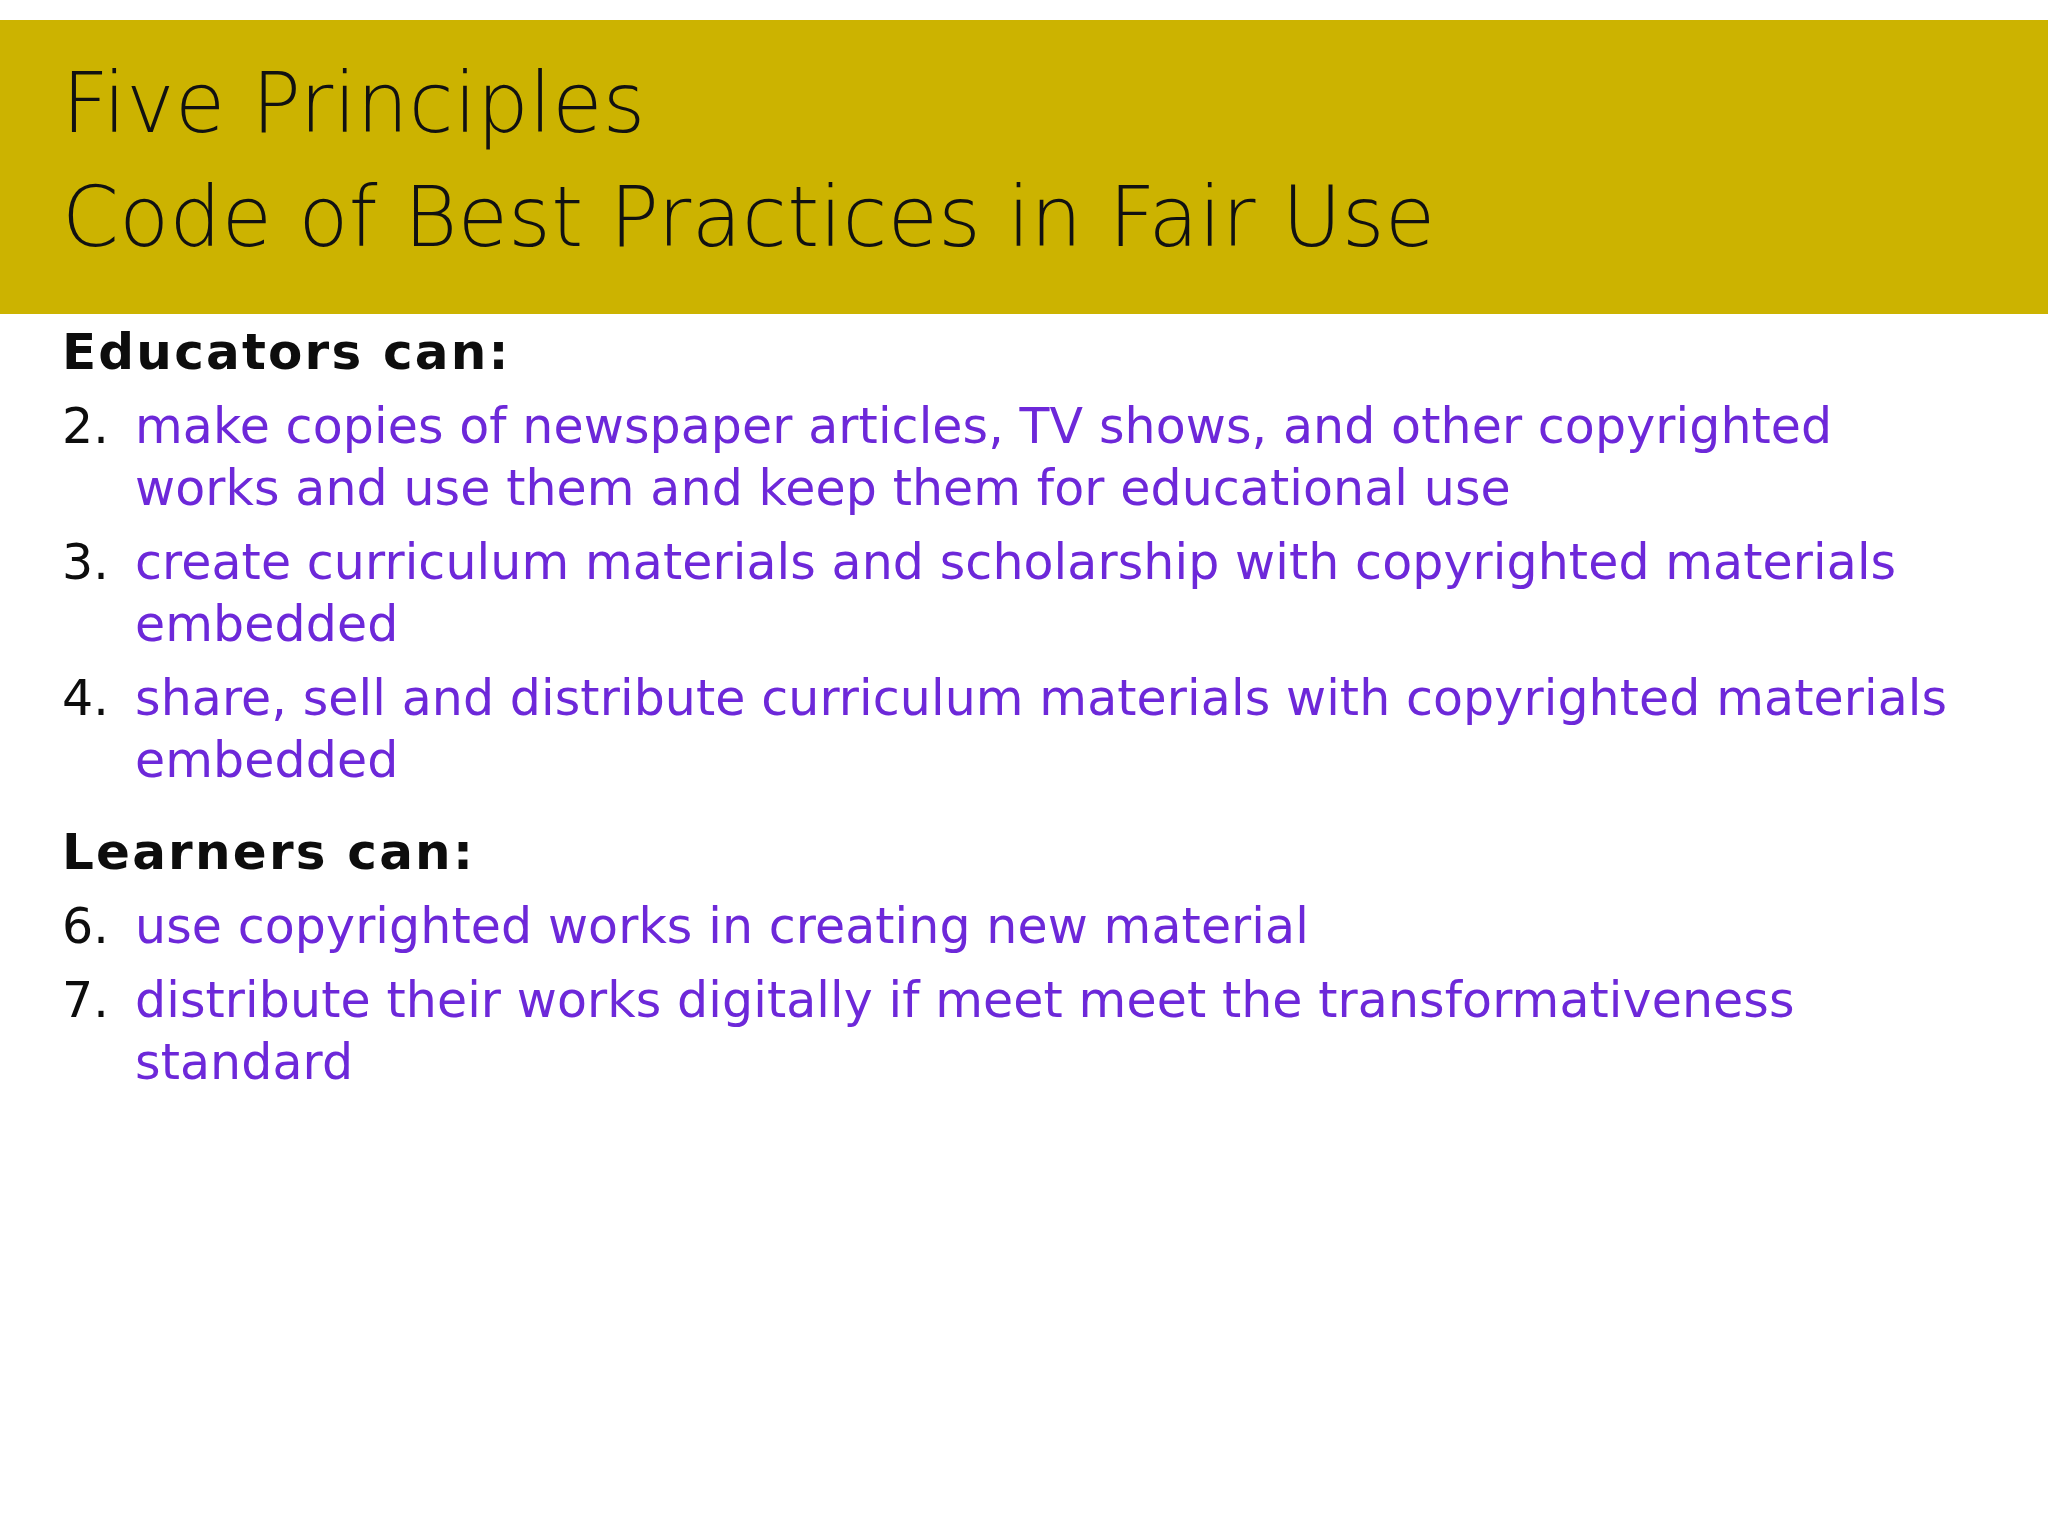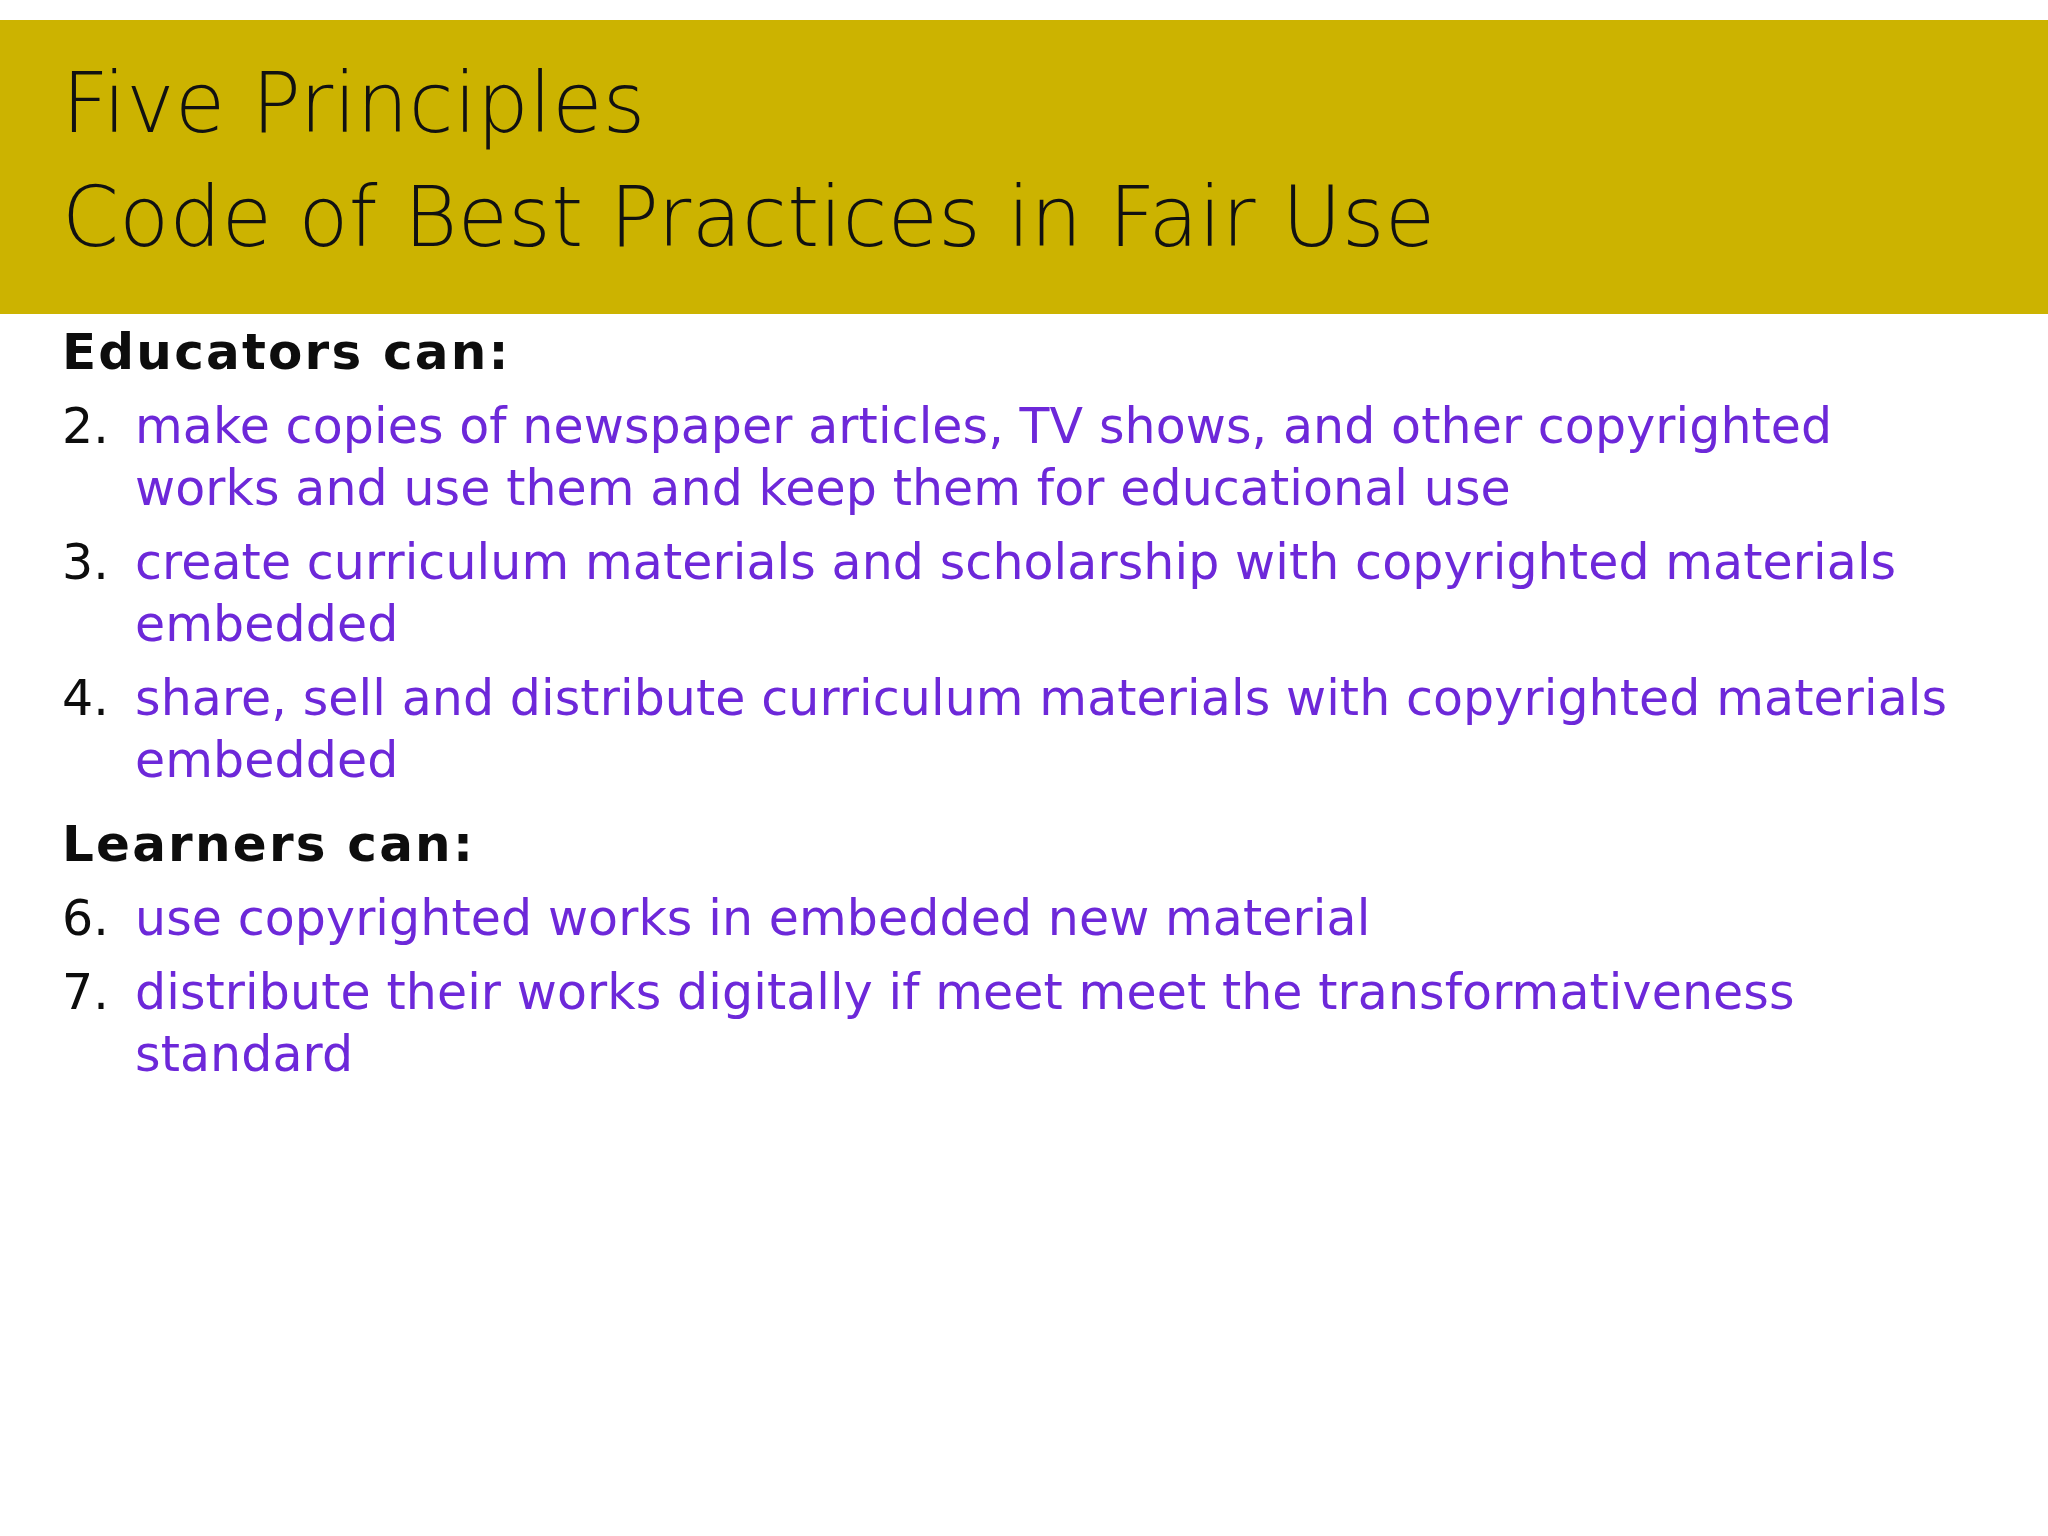--- a/index.html
+++ b/index.html
@@ -63,21 +63,21 @@
     font-family: "DejaVu Sans", sans-serif;
     font-weight: bold;
     font-size: 50px;
     line-height: 72px;
     letter-spacing: 2.2px;
     margin: 0 0 8px 0;
     white-space: nowrap;
   }
 
   .heading-learners {
-    margin-top: 16px;
+    margin-top: 24px;
   }
 
   .item-list {
     list-style: none;
     margin: 0;
     padding: 0;
   }
 
   .list-item {
     display: flex;
@@ -135,21 +135,21 @@
           <span class="item-text">share, sell and distribute curriculum materials with copyrighted materials embedded</span>
         </li>
       </ol>
     </div>
 
     <div class="section">
       <div class="group-heading heading-learners">Learners can:</div>
       <ol class="item-list">
         <li class="list-item">
           <span class="item-number">6.</span>
-          <span class="item-text">use copyrighted works in embedded new material</span>
+          <span class="item-text">use copyrighted works in creating new material</span>
         </li>
         <li class="list-item">
           <span class="item-number">7.</span>
           <span class="item-text">distribute their works digitally if meet meet the transformativeness standard</span>
         </li>
       </ol>
     </div>
 
   </div>
 </div>

